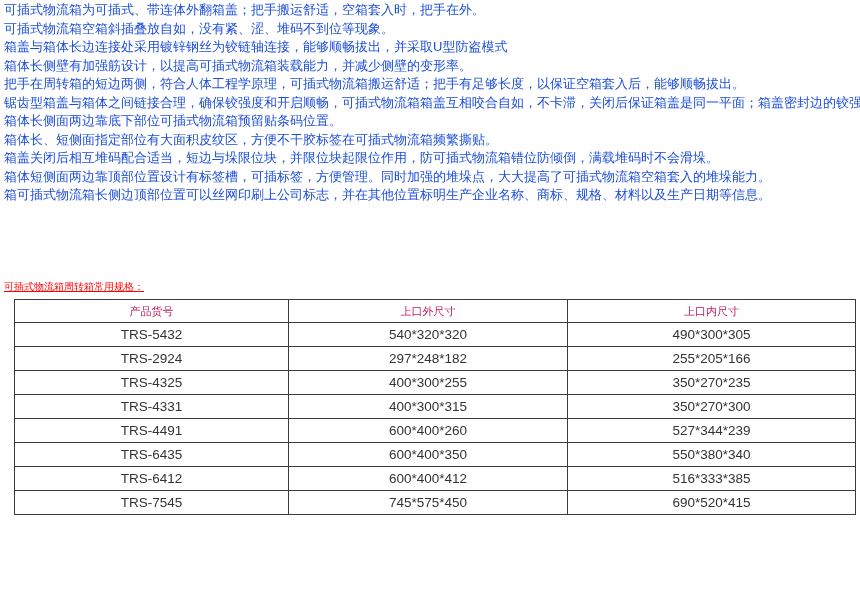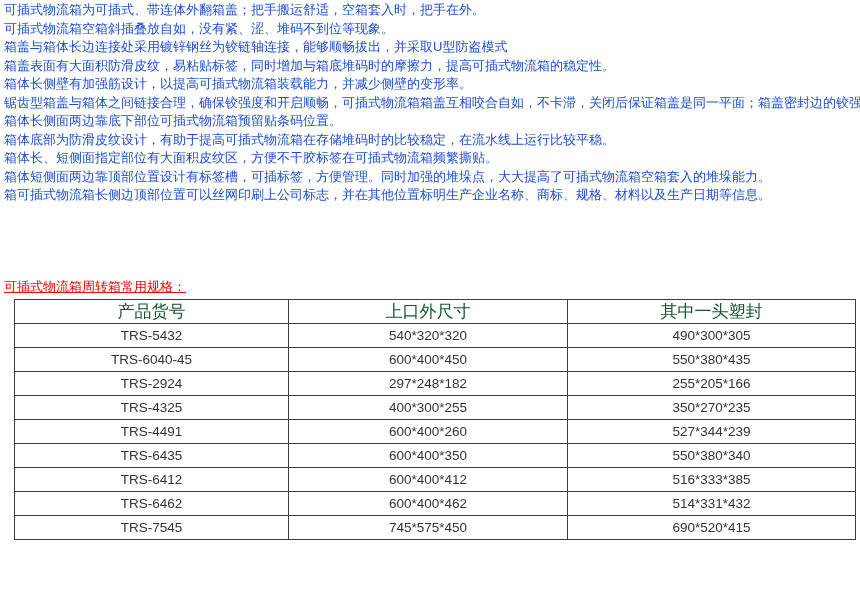--- a/index.html
+++ b/index.html
@@ -27,21 +27,21 @@
     line-height: 18.5px;
     white-space: nowrap;
     overflow: hidden;
   }
   .spec-heading {
     position: absolute;
     top: 276px;
     left: 4px;
     height: 22px;
     line-height: 22px;
-    font-size: 13px;
+    font-size: 10px;
     color: #fe0000;
     text-decoration: underline;
     text-decoration-color: #fe0000;
     white-space: nowrap;
   }
   table.spec {
     position: absolute;
     top: 299px;
     left: 14px;
     width: 841px;
@@ -53,99 +53,94 @@
   }
   table.spec th, table.spec td {
     border: 1px solid #3c3c3c;
     font-weight: normal;
     padding: 0;
     overflow: hidden;
     white-space: nowrap;
   }
   table.spec th {
     height: 22px;
-    font-size: 17px;
-    color: #14532d;
+    font-size: 11px;
+    color: #be185d;
   }
   table.spec td {
     height: 23px;
   }
 </style>
 </head>
 <body>
 
 <div class="desc">
     <div class="line">可插式物流箱为可插式、带连体外翻箱盖；把手搬运舒适，空箱套入时，把手在外。</div>
     <div class="line">可插式物流箱空箱斜插叠放自如，没有紧、涩、堆码不到位等现象。</div>
     <div class="line">箱盖与箱体长边连接处采用镀锌钢丝为铰链轴连接，能够顺畅拔出，并采取U型防盗模式</div>
-    <div class="line">箱盖表面有大面积防滑皮纹，易粘贴标签，同时增加与箱底堆码时的摩擦力，提高可插式物流箱的稳定性。</div>
     <div class="line">箱体长侧壁有加强筋设计，以提高可插式物流箱装载能力，并减少侧壁的变形率。</div>
+    <div class="line">把手在周转箱的短边两侧，符合人体工程学原理，可插式物流箱搬运舒适；把手有足够长度，以保证空箱套入后，能够顺畅拔出。</div>
     <div class="line">锯齿型箱盖与箱体之间链接合理，确保铰强度和开启顺畅，可插式物流箱箱盖互相咬合自如，不卡滞，关闭后保证箱盖是同一平面；箱盖密封边的铰强度很好。</div>
     <div class="line">箱体长侧面两边靠底下部位可插式物流箱预留贴条码位置。</div>
-    <div class="line">箱体底部为防滑皮纹设计，有助于提高可插式物流箱在存储堆码时的比较稳定，在流水线上运行比较平稳。</div>
     <div class="line">箱体长、短侧面指定部位有大面积皮纹区，方便不干胶标签在可插式物流箱频繁撕贴。</div>
+    <div class="line">箱盖关闭后相互堆码配合适当，短边与垛限位块，并限位块起限位作用，防可插式物流箱错位防倾倒，满载堆码时不会滑垛。</div>
     <div class="line">箱体短侧面两边靠顶部位置设计有标签槽，可插标签，方便管理。同时加强的堆垛点，大大提高了可插式物流箱空箱套入的堆垛能力。</div>
     <div class="line">箱可插式物流箱长侧边顶部位置可以丝网印刷上公司标志，并在其他位置标明生产企业名称、商标、规格、材料以及生产日期等信息。</div>
   </div>
 
 <div class="spec-heading">可插式物流箱周转箱常用规格：</div>
 
 <table class="spec">
   <colgroup>
       <col style="width: 274px;">
       <col style="width: 279px;">
       <col style="width: 288px;">
     </colgroup>
   <thead>
     <tr>
         <th>产品货号</th>
         <th>上口外尺寸</th>
-        <th>其中一头塑封</th>
+        <th>上口内尺寸</th>
       </tr>
   </thead>
   <tbody>
       <tr>
         <td>TRS-5432</td>
         <td>540*320*320</td>
         <td>490*300*305</td>
-      </tr>
-      <tr>
-        <td>TRS-6040-45</td>
-        <td>600*400*450</td>
-        <td>550*380*435</td>
       </tr>
       <tr>
         <td>TRS-2924</td>
         <td>297*248*182</td>
         <td>255*205*166</td>
       </tr>
       <tr>
         <td>TRS-4325</td>
         <td>400*300*255</td>
         <td>350*270*235</td>
+      </tr>
+      <tr>
+        <td>TRS-4331</td>
+        <td>400*300*315</td>
+        <td>350*270*300</td>
       </tr>
       <tr>
         <td>TRS-4491</td>
         <td>600*400*260</td>
         <td>527*344*239</td>
       </tr>
       <tr>
         <td>TRS-6435</td>
         <td>600*400*350</td>
         <td>550*380*340</td>
       </tr>
       <tr>
         <td>TRS-6412</td>
         <td>600*400*412</td>
         <td>516*333*385</td>
       </tr>
       <tr>
-        <td>TRS-6462</td>
-        <td>600*400*462</td>
-        <td>514*331*432</td>
-      </tr>
-      <tr>
         <td>TRS-7545</td>
         <td>745*575*450</td>
         <td>690*520*415</td>
       </tr>
     </tbody>
 </table>
 
 </body></html>

